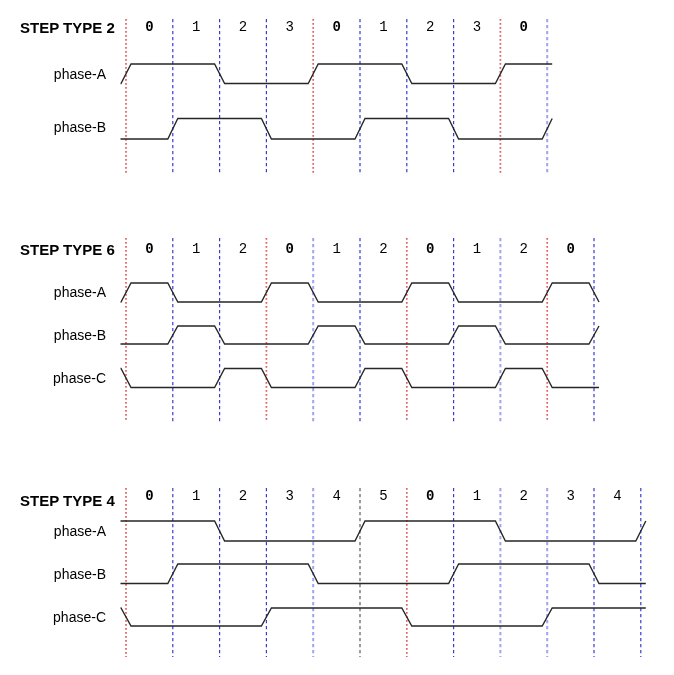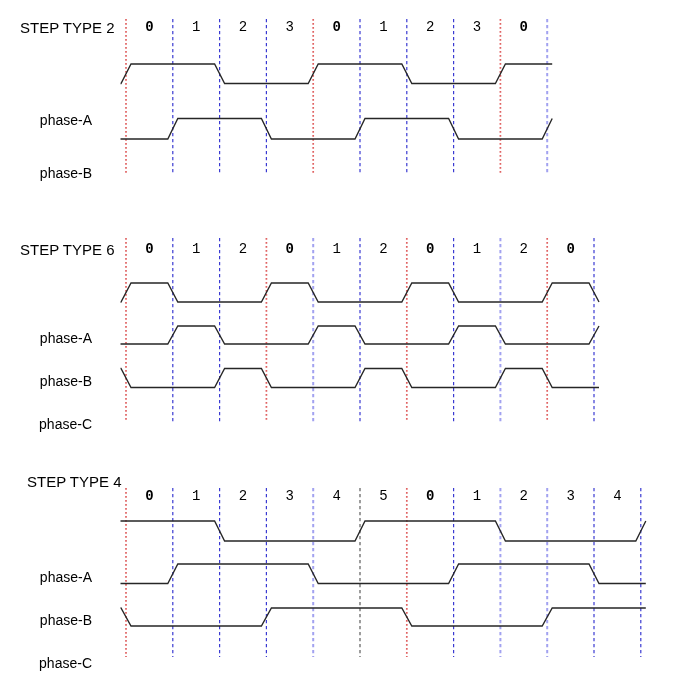--- a/index.html
+++ b/index.html
@@ -7,31 +7,30 @@
     position:relative;
     width:674px;height:675px;
     background:#ffffff;
     font-family:"Liberation Sans", sans-serif;
     overflow:hidden;
   }
   .stage svg{position:absolute;left:0;top:0;}
   .section-title{
     position:absolute;left:20px;
     transform:translateY(-50%);
-    font-size:15px;font-weight:normal;color:#000;
+    font-size:15px;font-weight:bold;color:#000;
     white-space:nowrap;
   }
   .phase-label{
-    position:absolute;left:92px;
+    position:absolute;left:106px;
     transform:translate(-100%,-50%);
     font-size:14px;color:#000;
     white-space:nowrap;
-    margin-top:46px;
   }
-  .t-s1{top:27px;} .t-s2{top:249px;} .t-s3{top:481px;margin-left:7px;}
+  .t-s1{top:27px;} .t-s2{top:249px;} .t-s3{top:500px;}
   .pl-0a{top:74px;}  .pl-0b{top:127px;}
   .pl-1a{top:292px;} .pl-1b{top:335px;} .pl-1c{top:378px;}
   .pl-2a{top:531px;} .pl-2b{top:574px;} .pl-2c{top:617px;}
 </style>
 </head>
 <body>
 
 <div class="stage">
 
   <svg id="wave-svg" width="674" height="675" viewBox="0 0 674 675">

